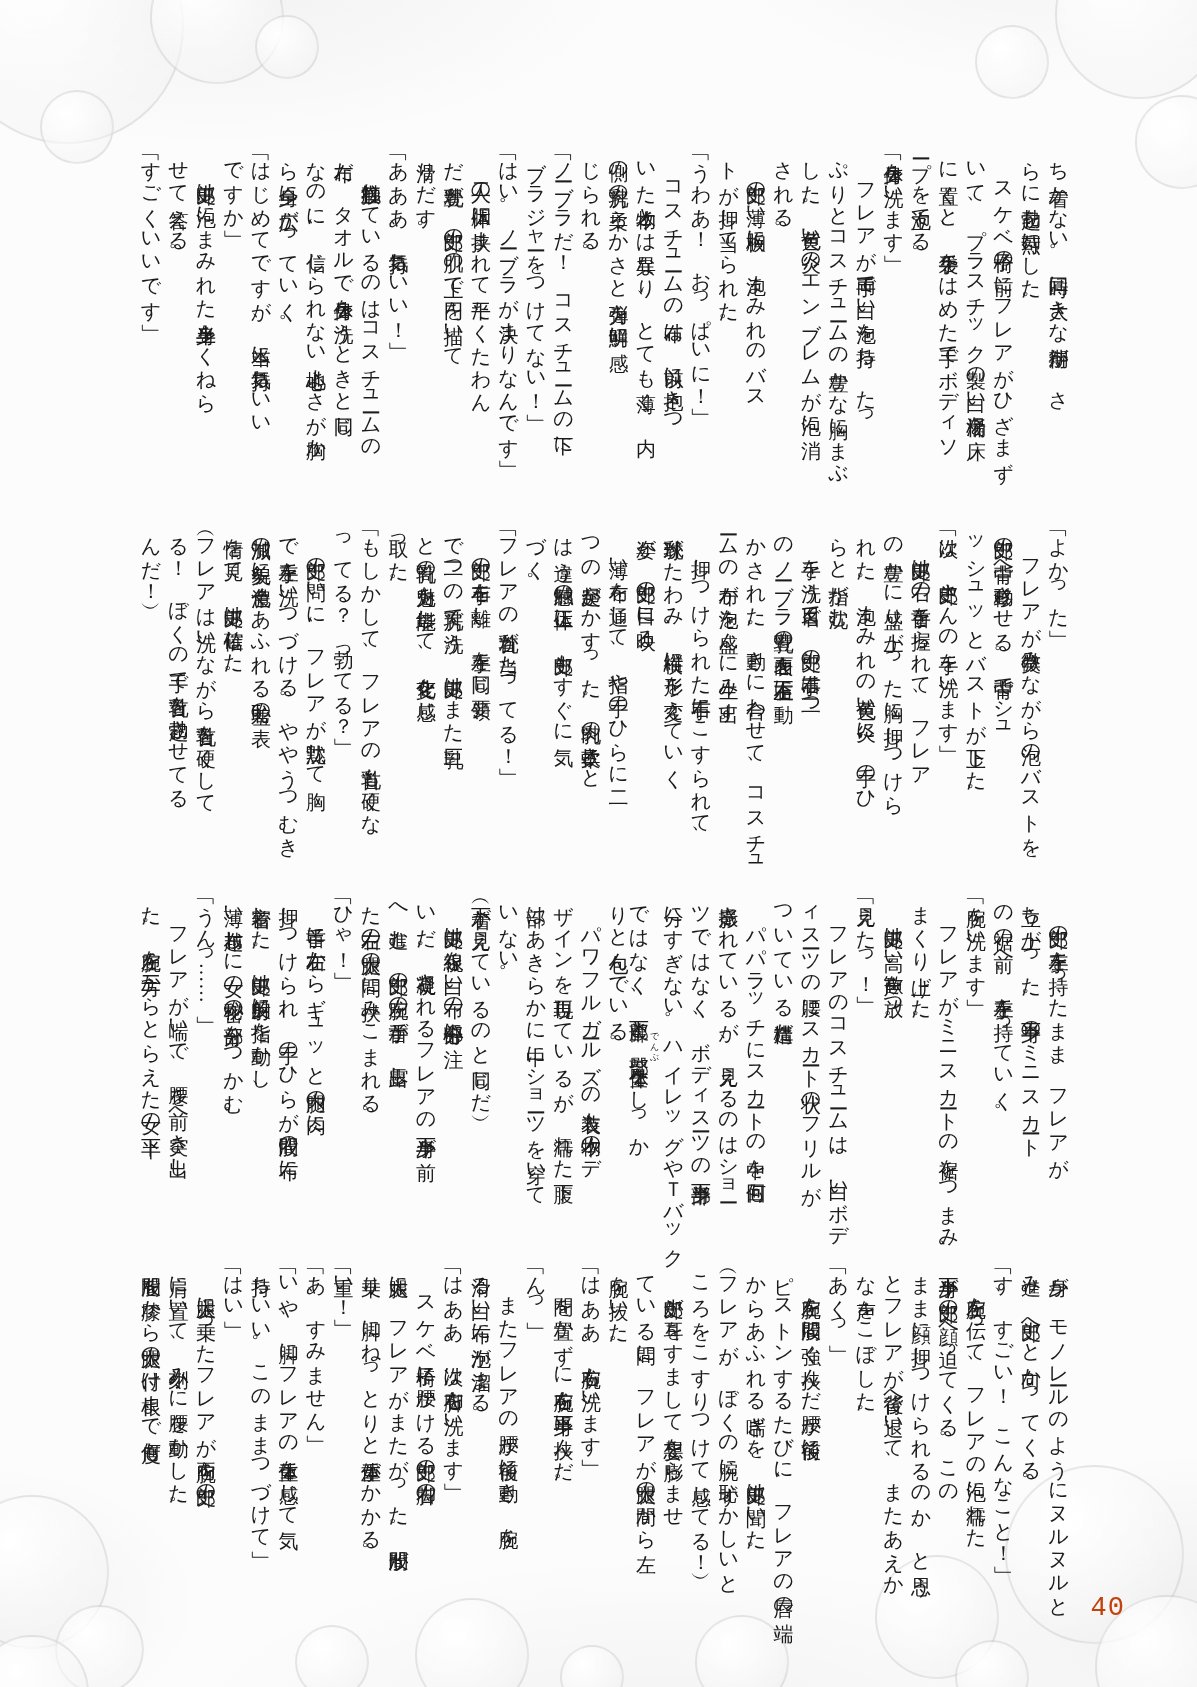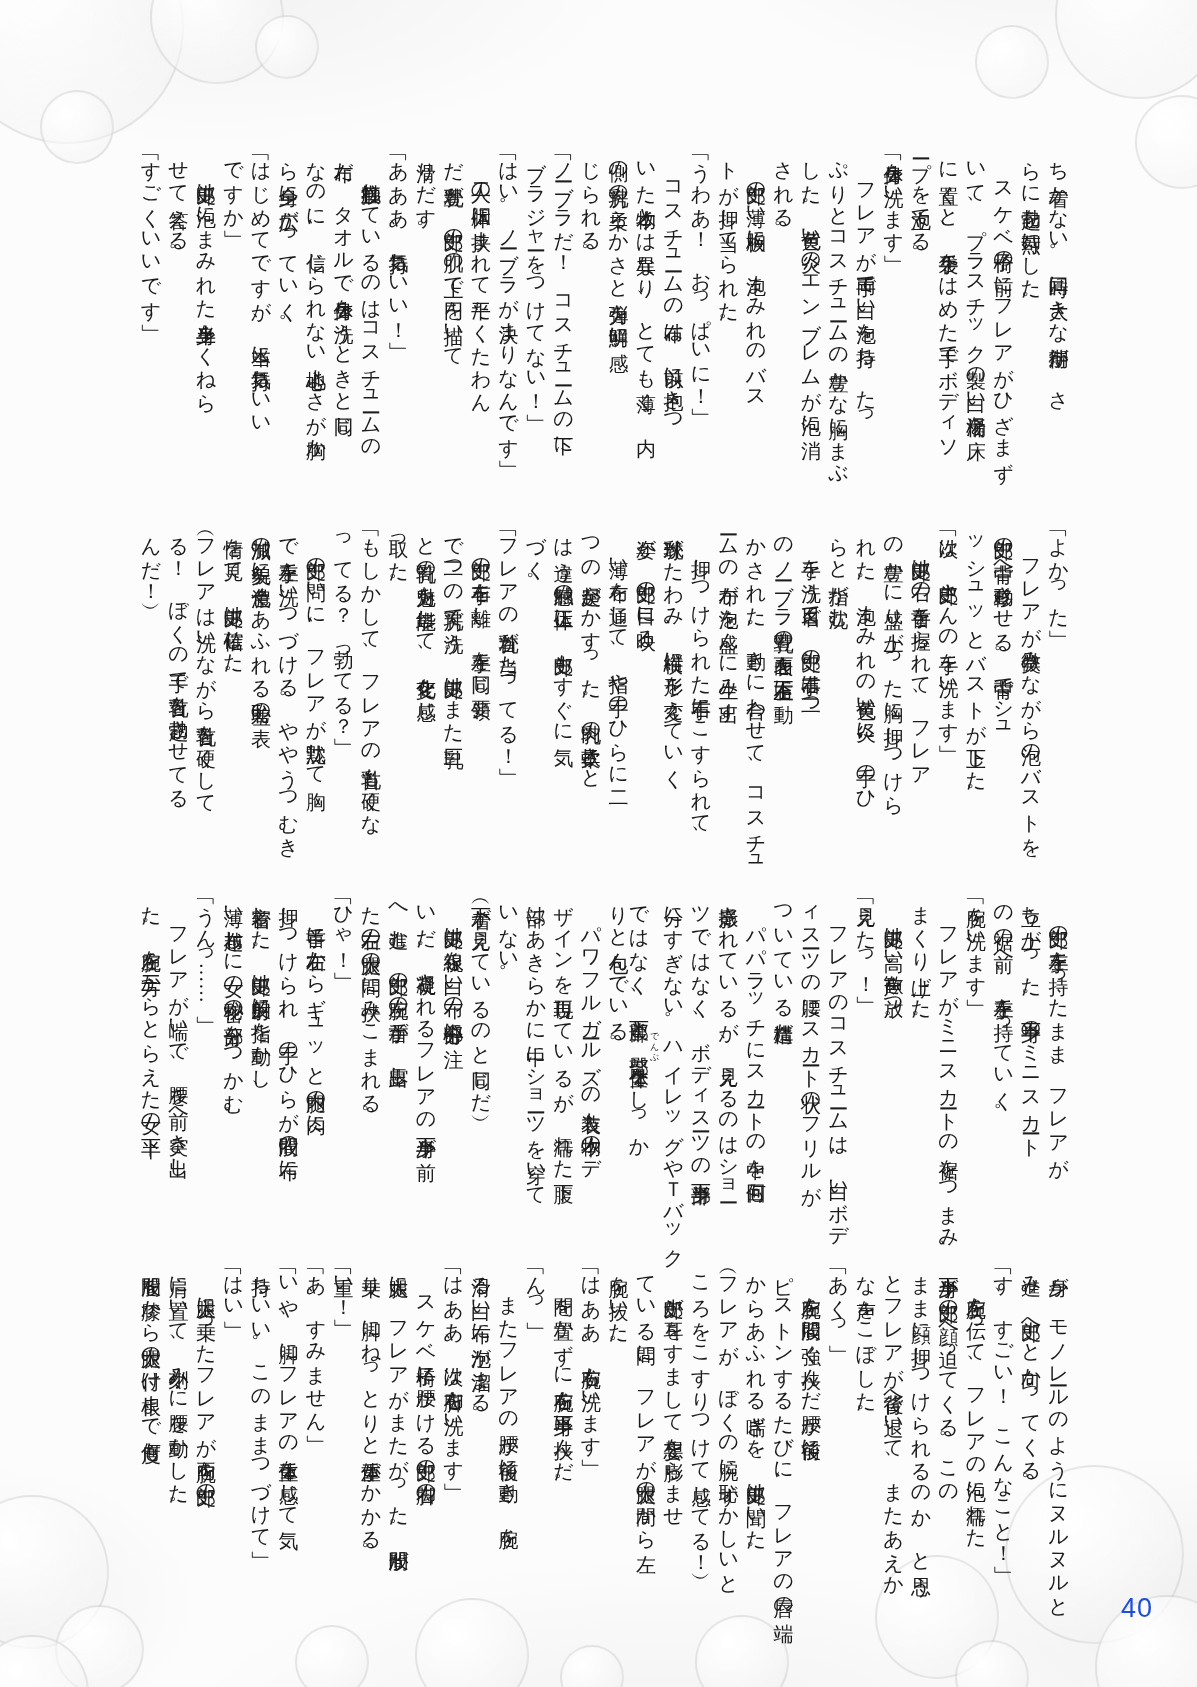--- a/index.html
+++ b/index.html
@@ -30,23 +30,23 @@
     writing-mode:vertical-rl;text-orientation:mixed;
     font-size:20px;line-height:27.5px;color:#1b1b1b;
     letter-spacing:0.4px;
   }
   .band .col{
     width:27.5px;height:352px;overflow:visible;white-space:nowrap;
   }
   .band ruby{ruby-align:center;}
   .band rt{font-size:9px;letter-spacing:0;color:#2a2a2a;}
   .page-number{
-    position:absolute;top:1593px;right:44px;
-    font-family:Liberation Sans, sans-serif;
-    font-size:27px;color:#1d4ed8;letter-spacing:1px;
+    position:absolute;top:1593px;right:72px;
+    font-family:Liberation Mono, monospace;
+    font-size:27px;color:#c2410c;letter-spacing:1px;
   }
 </style>
 </head>
 <body>
 
 <div class="page">
   <div class="wash"></div>
 
   <div class="bubble" style="left:-50px;top:-90px;width:230px;height:230px;"></div>
   <div class="bubble" style="left:150px;top:-50px;width:130px;height:130px;"></div>

